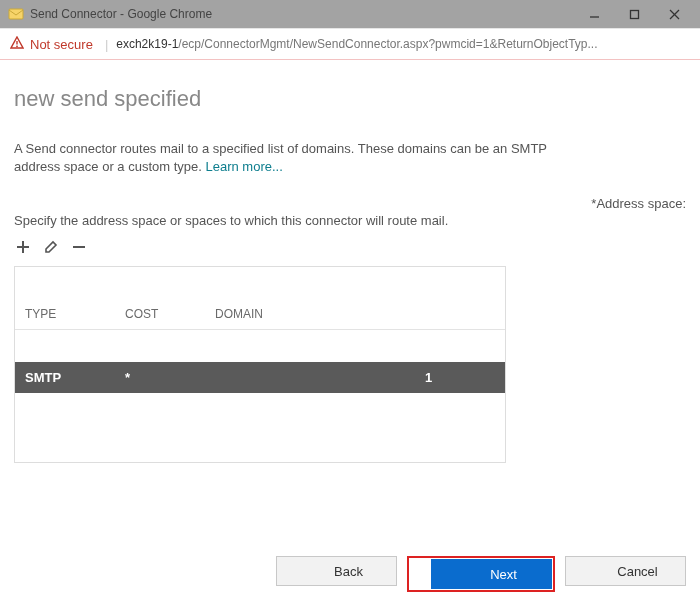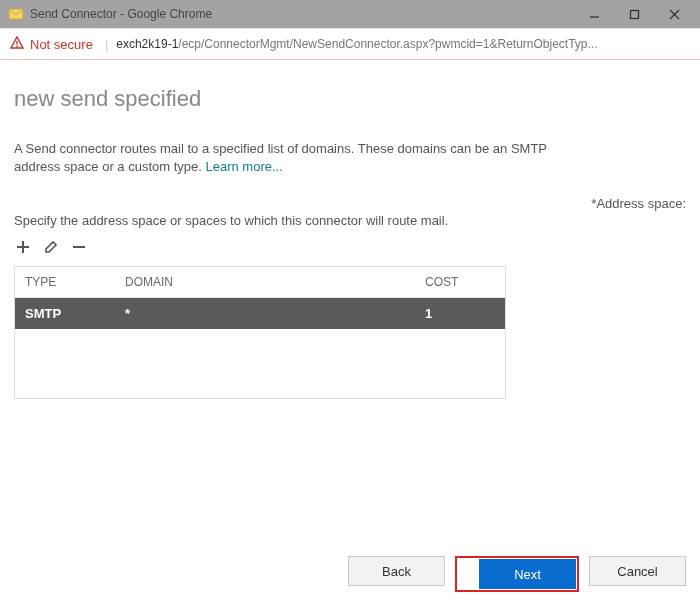--- a/index.html
+++ b/index.html
@@ -76,20 +76,21 @@
     width: 18px; height: 18px;
   }
   .grid {
     margin-top: 10px;
     border: 1px solid #ddd;
     width: 490px;
     background: #fff;
   }
   .grid-header, .grid-row {
     display: flex;
+    margin-top: 32px;
   }
   .grid-header {
     color: #6a6a6a;
     font-size: 12px;
     border-bottom: 1px solid #e3e3e3;
   }
   .grid th, .grid .cell {
     padding: 8px 10px;
     box-sizing: border-box;
   }
@@ -117,21 +118,21 @@
     gap: 10px;
   }
   .btn {
     width: 95px;
     height: 28px;
     border: 1px solid #c8c8c8;
     background: #f2f2f2;
     color: #333;
     font-size: 13px;
     cursor: pointer;
-    display: flex; align-items: center; justify-content: center;
+    display: flex; align-items: center; justify-content: center; padding-left: 24px;
   }
   .btn-primary {
     background: #0a6cce;
     color: #fff;
     border: 1px solid #0a6cce;
     margin-left: 21px;
   }
   .btn-primary-wrap {
     border: 2px solid #d22;
     padding: 1px;
@@ -208,22 +209,22 @@
     <span class="tb-btn" title="Remove">
       <svg width="16" height="16" viewBox="0 0 16 16">
           <line x1="2" y1="8" x2="14" y2="8" stroke="#555" stroke-width="2"></line>
         </svg>
     </span>
   </div>
 
   <div class="grid">
     <div class="grid-header">
       <div class="cell col-type">TYPE</div>
+      <div class="cell col-cost">COST</div>
       <div class="cell col-domain">DOMAIN</div>
-      <div class="cell col-cost">COST</div>
     </div>
     <div class="grid-body">
       <div class="grid-row selected">
         <div class="cell col-type">SMTP</div>
         <div class="cell col-domain">*</div>
         <div class="cell col-cost">1</div>
       </div>
     </div>
   </div>
 

